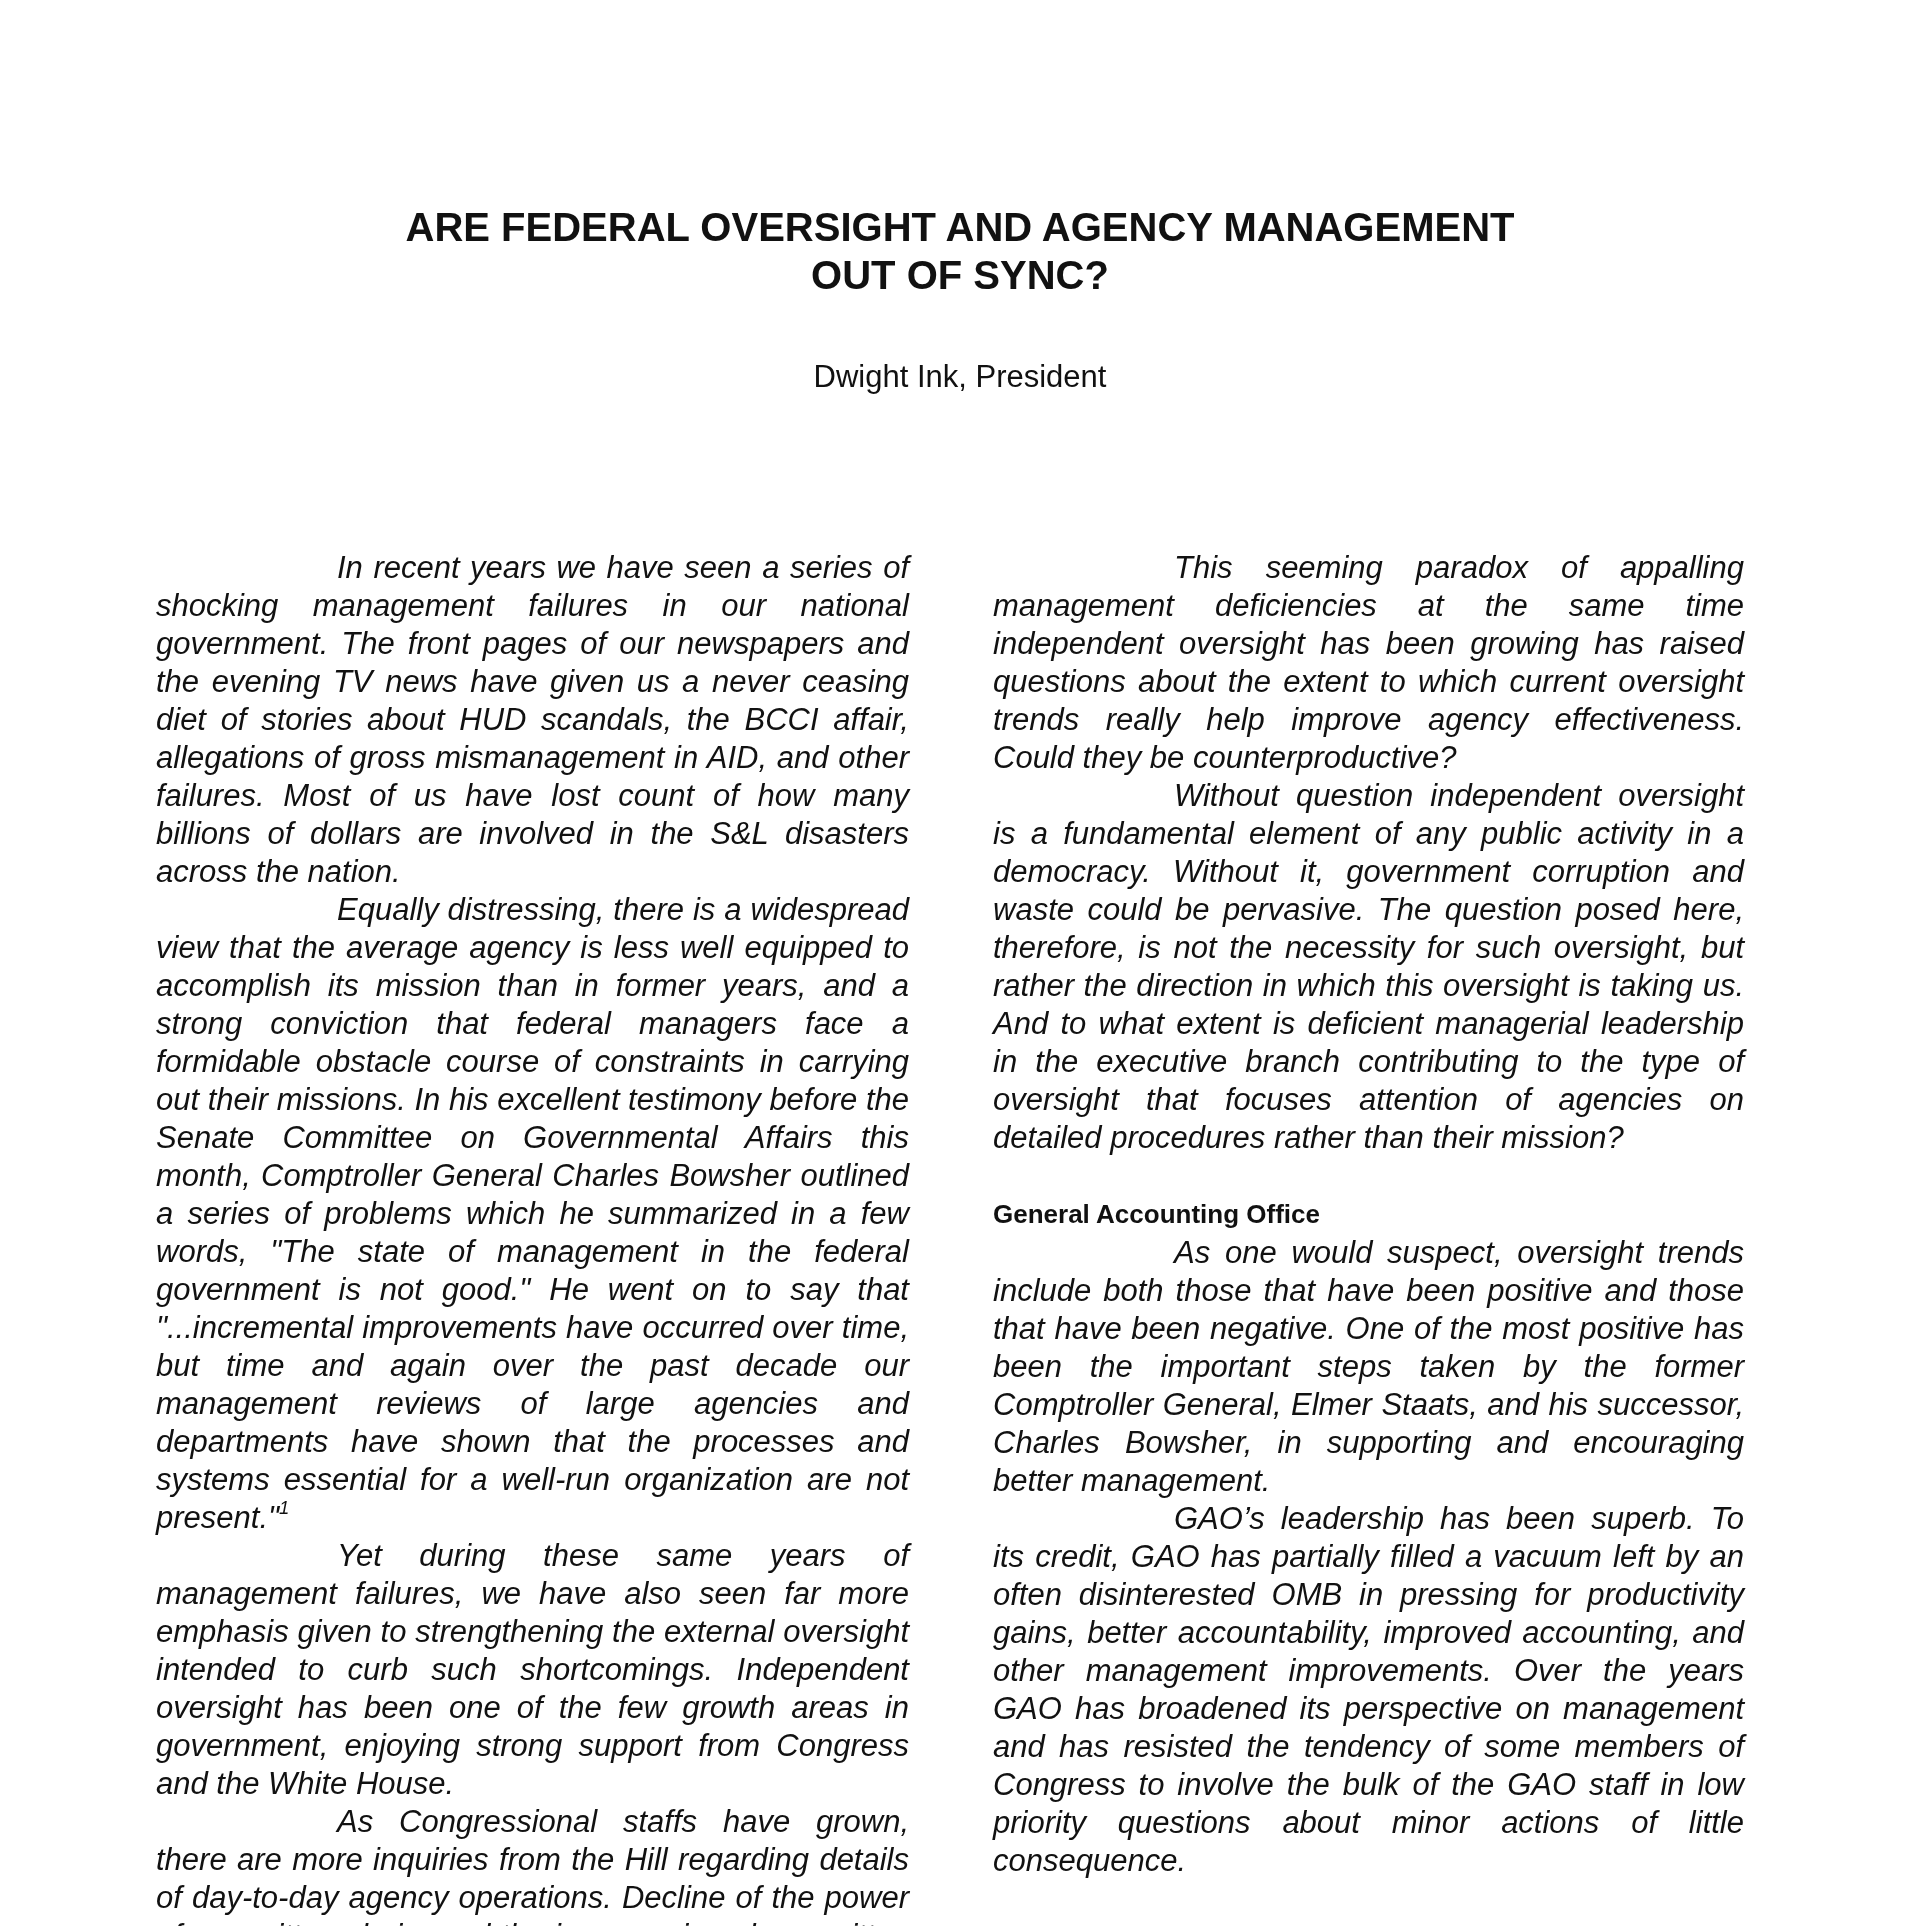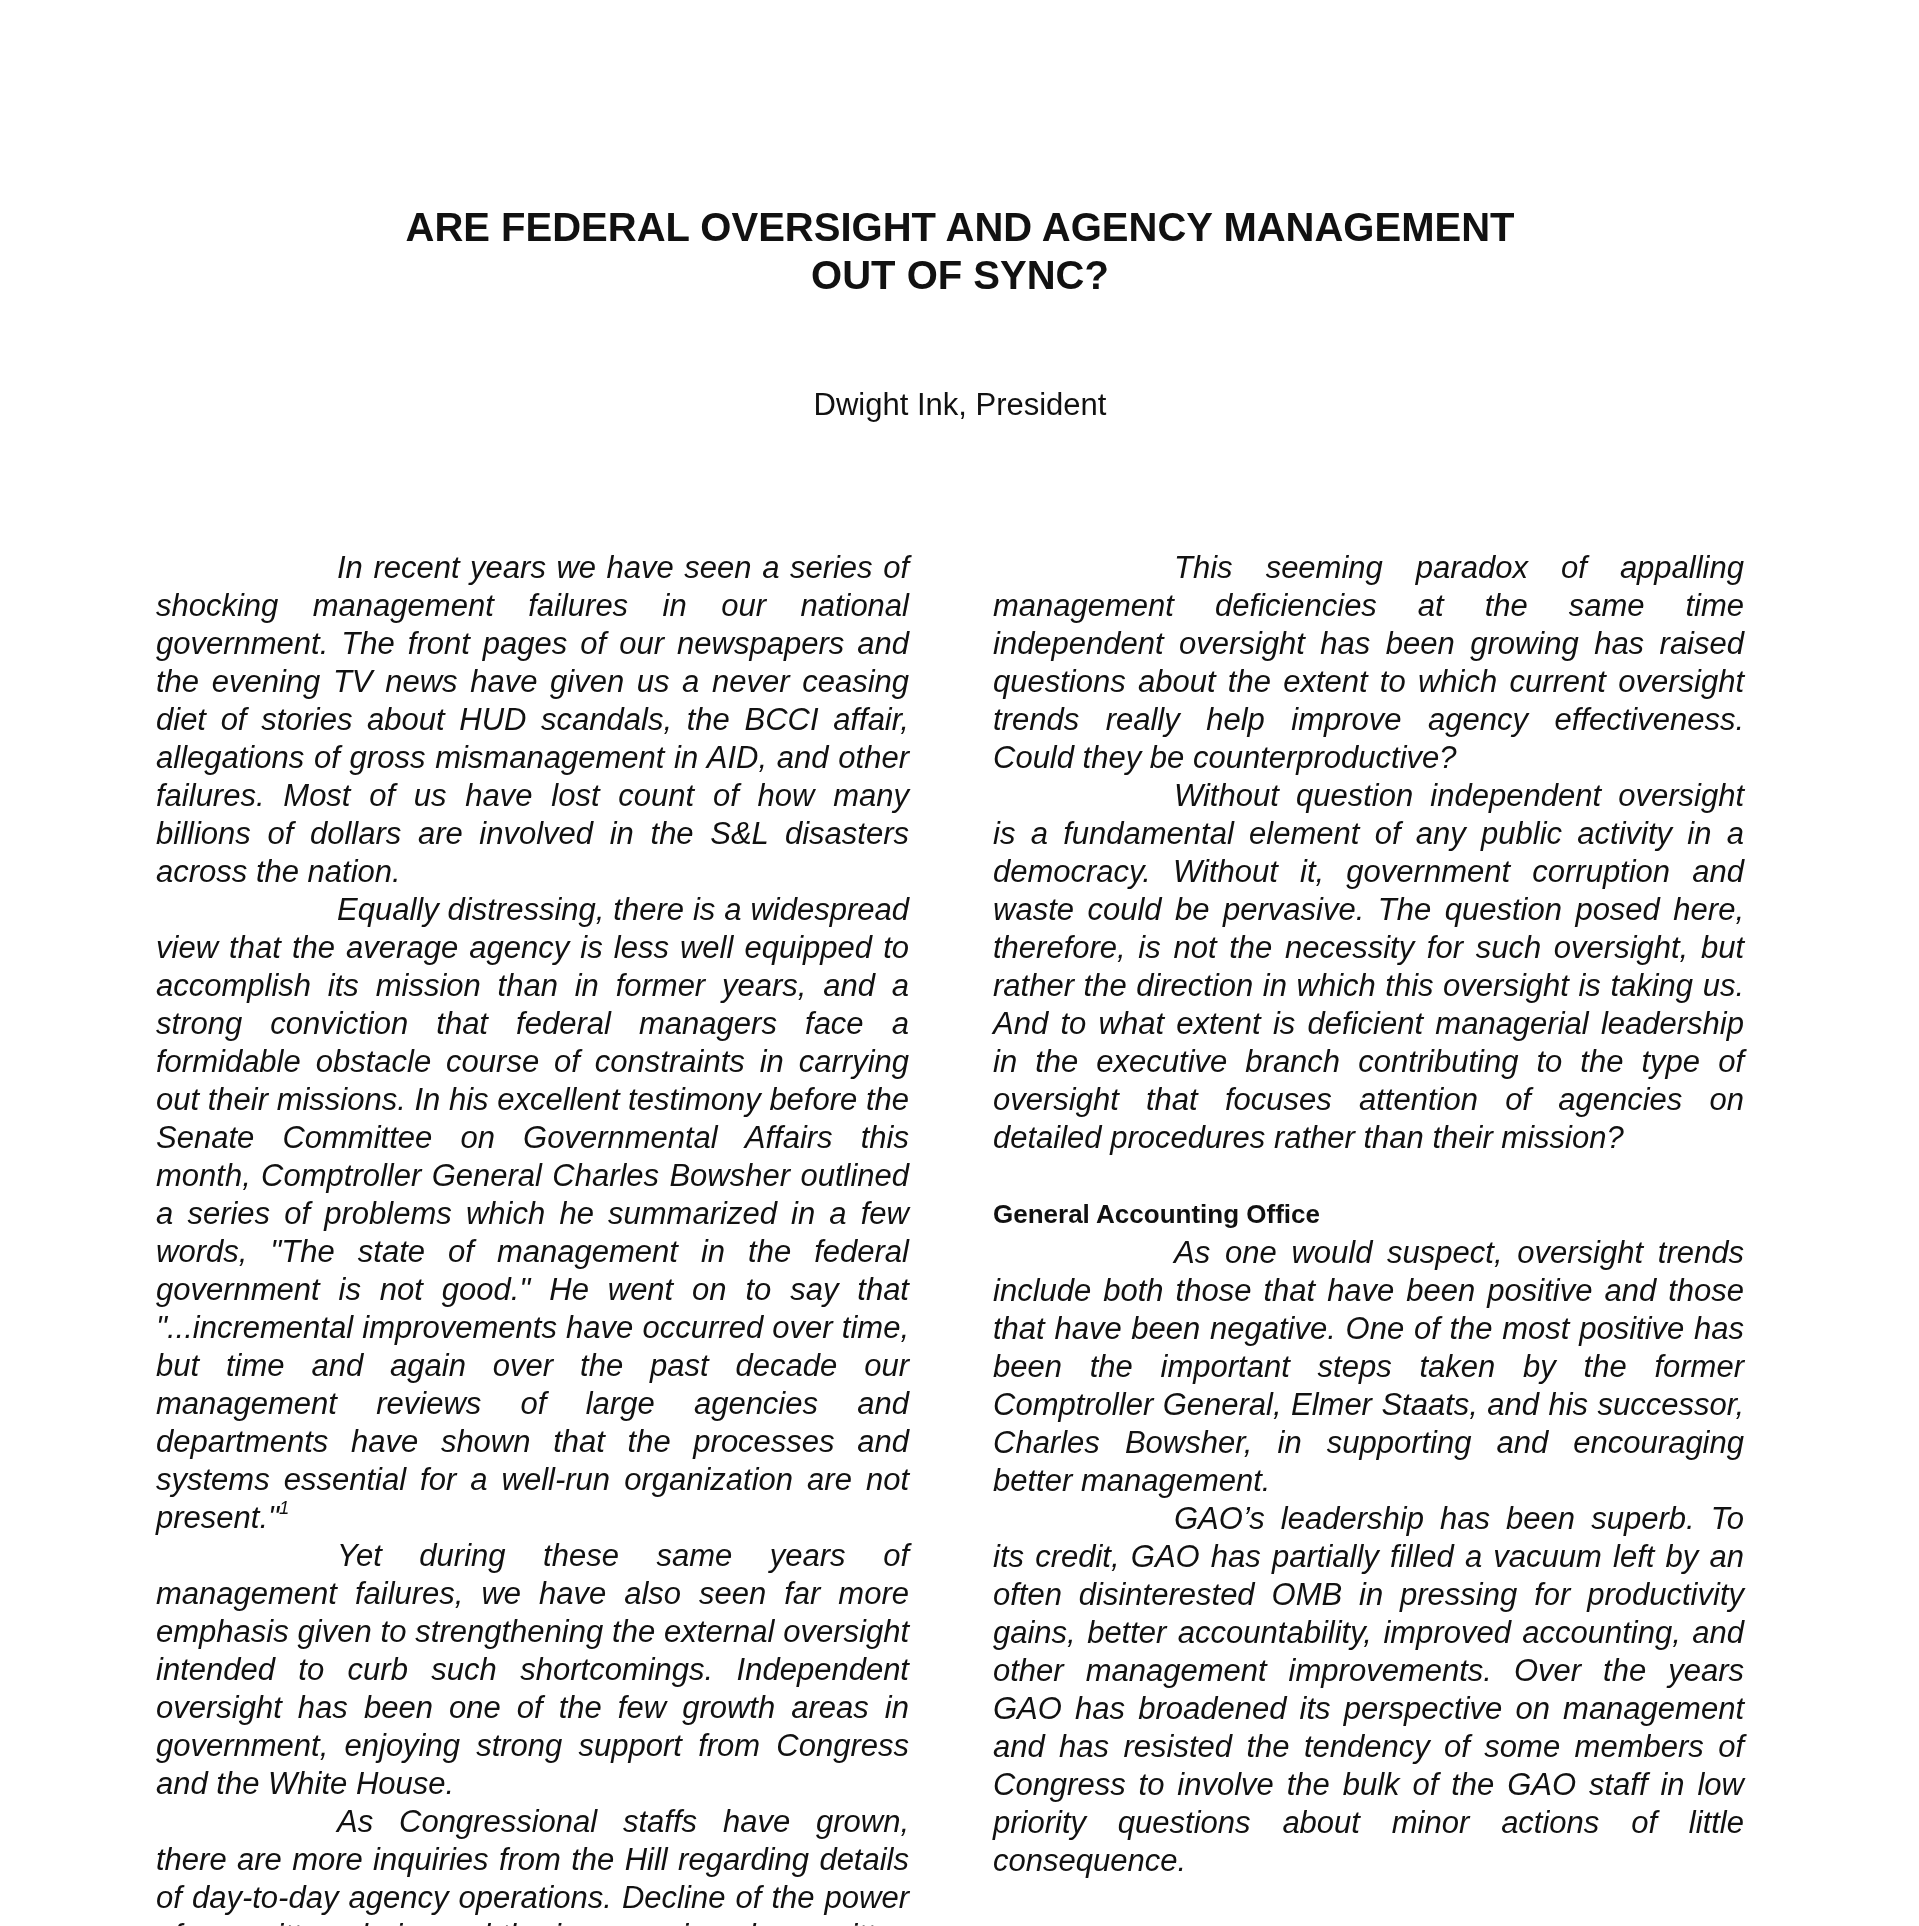--- a/index.html
+++ b/index.html
@@ -12,21 +12,21 @@
     position: absolute; left: 0; width: 1920px; top: 175px;
     text-align: center; font-weight: bold; font-size: 40px; line-height: 48px;
     letter-spacing: 0px;
     margin-top: 28px;
   }
   .title span { display: block; }
   .author {
     position: absolute; left: 0; width: 1920px; top: 358px;
     text-align: center; font-size: 31px; line-height: 38px;
   }
-  .author span { display: block; margin-top: 28px; }
+  .author span { display: block; }
   .col {
     position: absolute; top: 549px; font-size: 31px; line-height: 38px;
     text-align: justify;
   }
   .col.left { left: 156px; width: 753px; }
   .col.right { left: 993px; width: 751px; }
   .col p { margin: 0; text-indent: 181px; font-style: italic; }
   .col h2 {
     font-size: 26px; font-weight: bold; margin: 0; line-height: 40px;
   }

